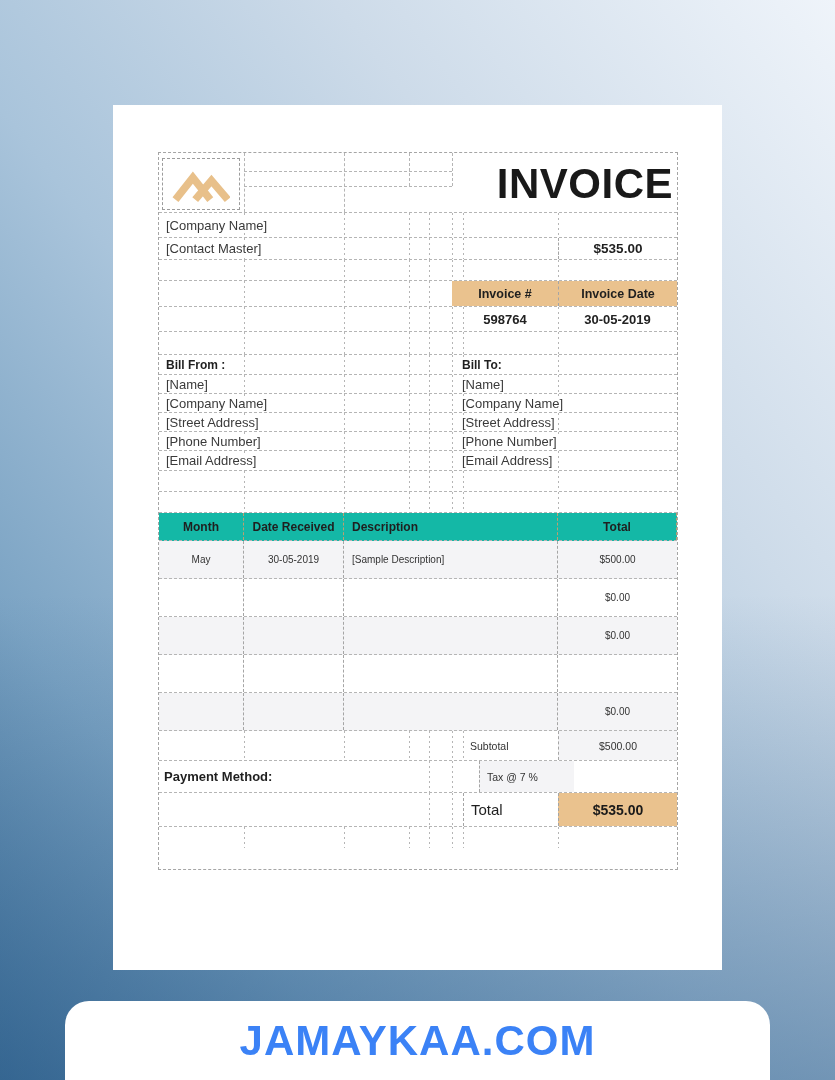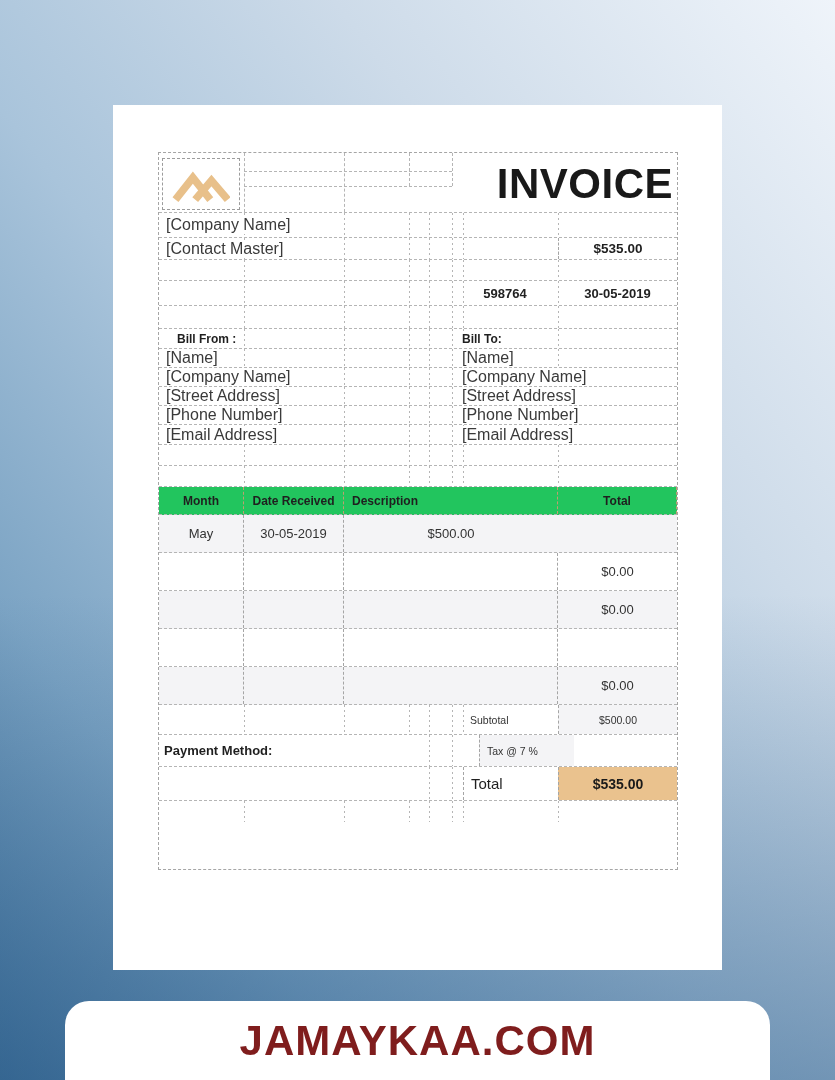--- a/index.html
+++ b/index.html
@@ -24,43 +24,43 @@
       background-position:85px 0,185px 0,250px 0,270px 0,293px 0,304px 0,399px 0;}
   .gx5{background-image:var(--dv),var(--dv),var(--dv),var(--dv),var(--dv);
       background-size:1px 100%;background-repeat:no-repeat;
       background-position:85px 0,185px 0,250px 0,270px 0,293px 0;}
   .gxr{background-image:var(--dv),var(--dv);background-size:1px 100%;background-repeat:no-repeat;
       background-position:270px 0,293px 0;}
   .v{position:absolute;width:0;border-left:1px dashed #b5b5b5;}
   .hline{position:absolute;height:0;border-top:1px dashed #b5b5b5;}
   .cell{position:absolute;top:0;bottom:0;display:flex;align-items:center;}
   .ctr{justify-content:center;}
-  .ph{font-size:16px;color:#3a3a3a;background:#fff;padding:0 2px;white-space:nowrap;}
+  .ph{font-size:13px;color:#3a3a3a;background:#fff;padding:0 2px;white-space:nowrap;}
   .hdr{font-weight:bold;color:#1f1f1f;font-size:12px;}
   .tan{background:#eac28e;}
   .bl{border-left:1px dashed #a5a5a5;}
   .shadecell{background:#f4f4f6;}
   .logo-box{position:absolute;left:3px;top:5px;width:76px;height:50px;background:#fff;
     border:1px dashed #9c9c9c;display:flex;align-items:center;justify-content:center;z-index:2;}
   .invoice-title{position:absolute;right:4px;top:4px;height:54px;line-height:54px;
     font-size:42px;font-weight:bold;color:#191919;letter-spacing:0.5px;z-index:2;}
   
   .irow{display:grid;grid-template-columns:85px 100px 214px 1fr;box-sizing:border-box;
     border-bottom:1px dashed #b5b5b5;}
   .irow .td{display:flex;align-items:center;justify-content:center;border-right:1px dashed #a5a5a5;
-    font-size:13px;color:#333;overflow:hidden;box-sizing:border-box;}
+    font-size:10px;color:#333;overflow:hidden;box-sizing:border-box;}
   .irow .td.left{justify-content:flex-start;padding-left:8px;}
   .irow .td:last-child{border-right:none;}
-  .irow.head{background:#22c55e;}
+  .irow.head{background:#14b8a6;}
   .irow.head .td{font-weight:bold;font-size:12px;color:#1f1f1f;border-right:1px dashed #bf9e6f;}
   .irow.shade{background:#f4f4f6;}
   .banner{position:absolute;left:65px;top:1001px;width:705px;height:120px;background:#ffffff;
     border-radius:24px;display:flex;justify-content:center;align-items:flex-start;
     padding-top:16px;box-sizing:border-box;}
-  .banner-text{font-size:42px;font-weight:bold;color:#7f1d1d;letter-spacing:1px;}
+  .banner-text{font-size:42px;font-weight:bold;color:#3b82f6;letter-spacing:1px;}
 </style>
 </head>
 <body>
 
 <div class="canvas">
   <div class="page">
     <div class="sheet">
 
       <div class="row" style="height:60px">
         <i class="v" style="left:85px;top:0;bottom:0"></i>
@@ -85,29 +85,33 @@
       </div>
       <div class="row gx" style="height:22px">
         <div class="cell" style="left:5px">
             <span class="ph">[Contact Master]</span>
           </div>
         <div class="cell ctr bl" style="left:399px;right:0;font-weight:bold;font-size:13.5px;color:#1f1f1f">$535.00</div>
       </div>
 
       <div class="row gx" style="height:21px"></div>
 
+      <div class="row gx5" style="height:26px">
+        <div class="cell ctr tan hdr" style="left:293px;width:106px;font-size:12.5px">Invoice #</div>
+        <div class="cell ctr tan hdr bl" style="left:399px;right:0;font-size:12.5px">Invoice Date</div>
+      </div>
       <div class="row gx" style="height:25px">
         <div class="cell ctr" style="left:293px;width:106px;font-weight:bold;font-size:13px;color:#222">598764</div>
         <div class="cell ctr" style="left:399px;right:0;font-weight:bold;font-size:13px;color:#222">30-05-2019</div>
       </div>
 
       <div class="row gx" style="height:23px"></div>
 
       <div class="row gx" style="height:20px">
-        <div class="cell" style="left:16px">
+        <div class="cell" style="left:5px">
             <span class="ph hdr">Bill From :</span>
           </div>
         <div class="cell" style="left:301px">
             <span class="ph hdr">Bill To:</span>
           </div>
       </div>
       <div class="row gx" style="height:19px">
         <div class="cell" style="left:5px">
             <span class="ph">[Name]</span>
           </div>
@@ -154,20 +158,21 @@
       <div class="irow head" style="height:28px">
         <div class="td">Month</div>
         <div class="td">Date Received</div>
         <div class="td left">Description</div>
         <div class="td">Total</div>
       </div>
 
       <div class="irow shade" style="height:38px">
         <div class="td">May</div>
         <div class="td">30-05-2019</div>
+        <div class="td left">[Sample Description]</div>
         <div class="td">$500.00</div>
       </div>
       <div class="irow" style="height:38px">
         <div class="td"></div>
         <div class="td"></div>
         <div class="td left"></div>
         <div class="td">$0.00</div>
       </div>
       <div class="irow shade" style="height:38px">
         <div class="td"></div>

